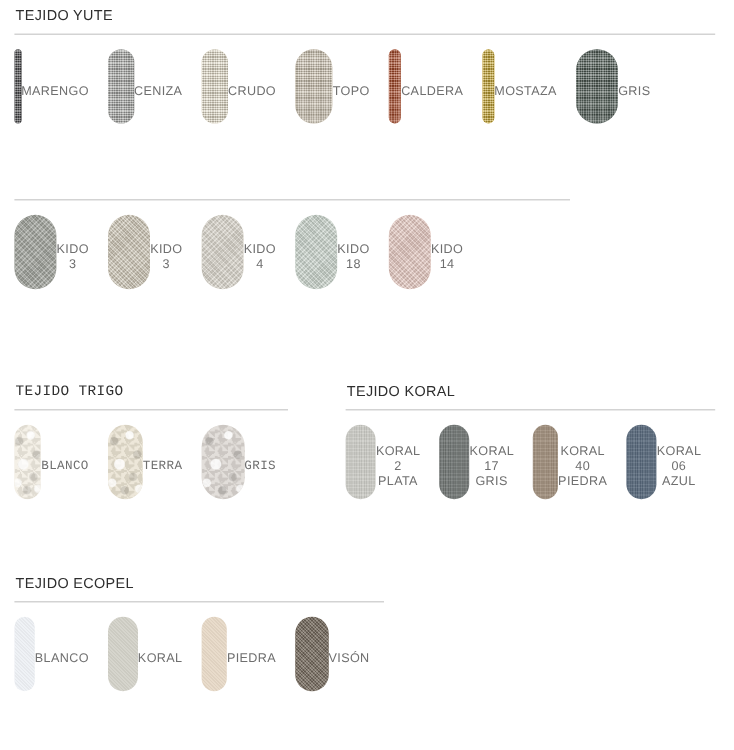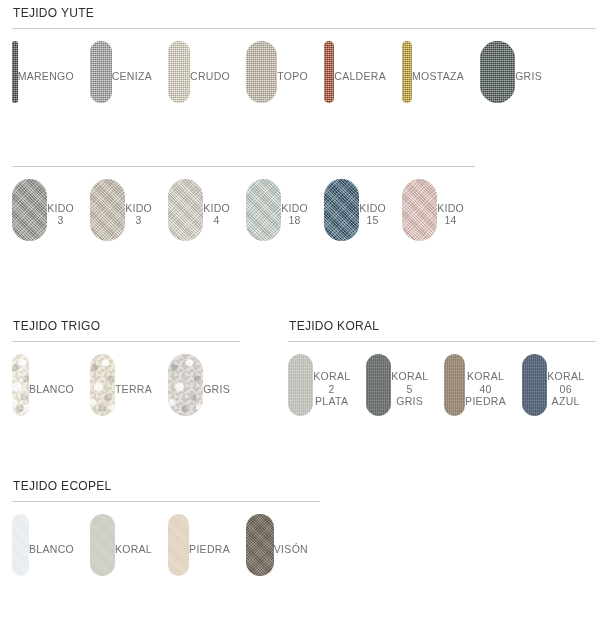--- a/index.html
+++ b/index.html
@@ -130,21 +130,21 @@
     line-height: 12.5px;
     color: #6f6f6f;
     text-align: center;
     letter-spacing: 0.3px;
     white-space: pre-line;
   }
 
   
   #sec-yute   { left: 12px; top: 4px;   width: 584px; }
   #sec-kido   { left: 12px; top: 160px; width: 463px; }
-  #sec-trigo  { left: 12px; top: 317px; width: 228px; }
+  #sec-trigo  { left: 12px; top: 317px; width: 228px; font-family: Liberation Mono, monospace; }
   #sec-koral  { left: 288px; top: 317px; width: 308px; }
   #sec-ecopel { left: 12px; top: 477px; width: 308px; }
 </style>
 </head>
 <body>
 
 <div id="sec-yute" class="section">
     <div class="sec-title">TEJIDO YUTE</div>
     <div class="sec-rule"></div>
     <div class="swatch-row">
@@ -213,26 +213,20 @@
         </div>
         <div class="chip-label">KIDO 4</div>
       </div>
       <div class="swatch-cell">
         <div class="chip" style="background-color: rgb(203, 214, 205);">
           <div class="tex tex-knit"></div>
         </div>
         <div class="chip-label">KIDO 18</div>
       </div>
       <div class="swatch-cell">
-        <div class="chip" style="background-color: rgb(63, 97, 117);">
-          <div class="tex tex-knit"></div>
-        </div>
-        <div class="chip-label">KIDO 15</div>
-      </div>
-      <div class="swatch-cell">
         <div class="chip" style="background-color: rgb(232, 201, 192);">
           <div class="tex tex-knit"></div>
         </div>
         <div class="chip-label">KIDO 14</div>
       </div>
     </div>
   </div>
 <div id="sec-trigo" class="section">
     <div class="sec-title">TEJIDO TRIGO</div>
     <div class="sec-rule"></div>
@@ -265,21 +259,21 @@
         <div class="chip" style="background-color: rgb(203, 203, 197);">
           <div class="tex tex-fine"></div>
         </div>
         <div class="chip-label">KORAL 2
 PLATA</div>
       </div>
       <div class="swatch-cell">
         <div class="chip" style="background-color: rgb(110, 115, 113);">
           <div class="tex tex-fine"></div>
         </div>
-        <div class="chip-label">KORAL 5
+        <div class="chip-label">KORAL 17
 GRIS</div>
       </div>
       <div class="swatch-cell">
         <div class="chip" style="background-color: rgb(157, 139, 120);">
           <div class="tex tex-fine"></div>
         </div>
         <div class="chip-label">KORAL 40
 PIEDRA</div>
       </div>
       <div class="swatch-cell">

